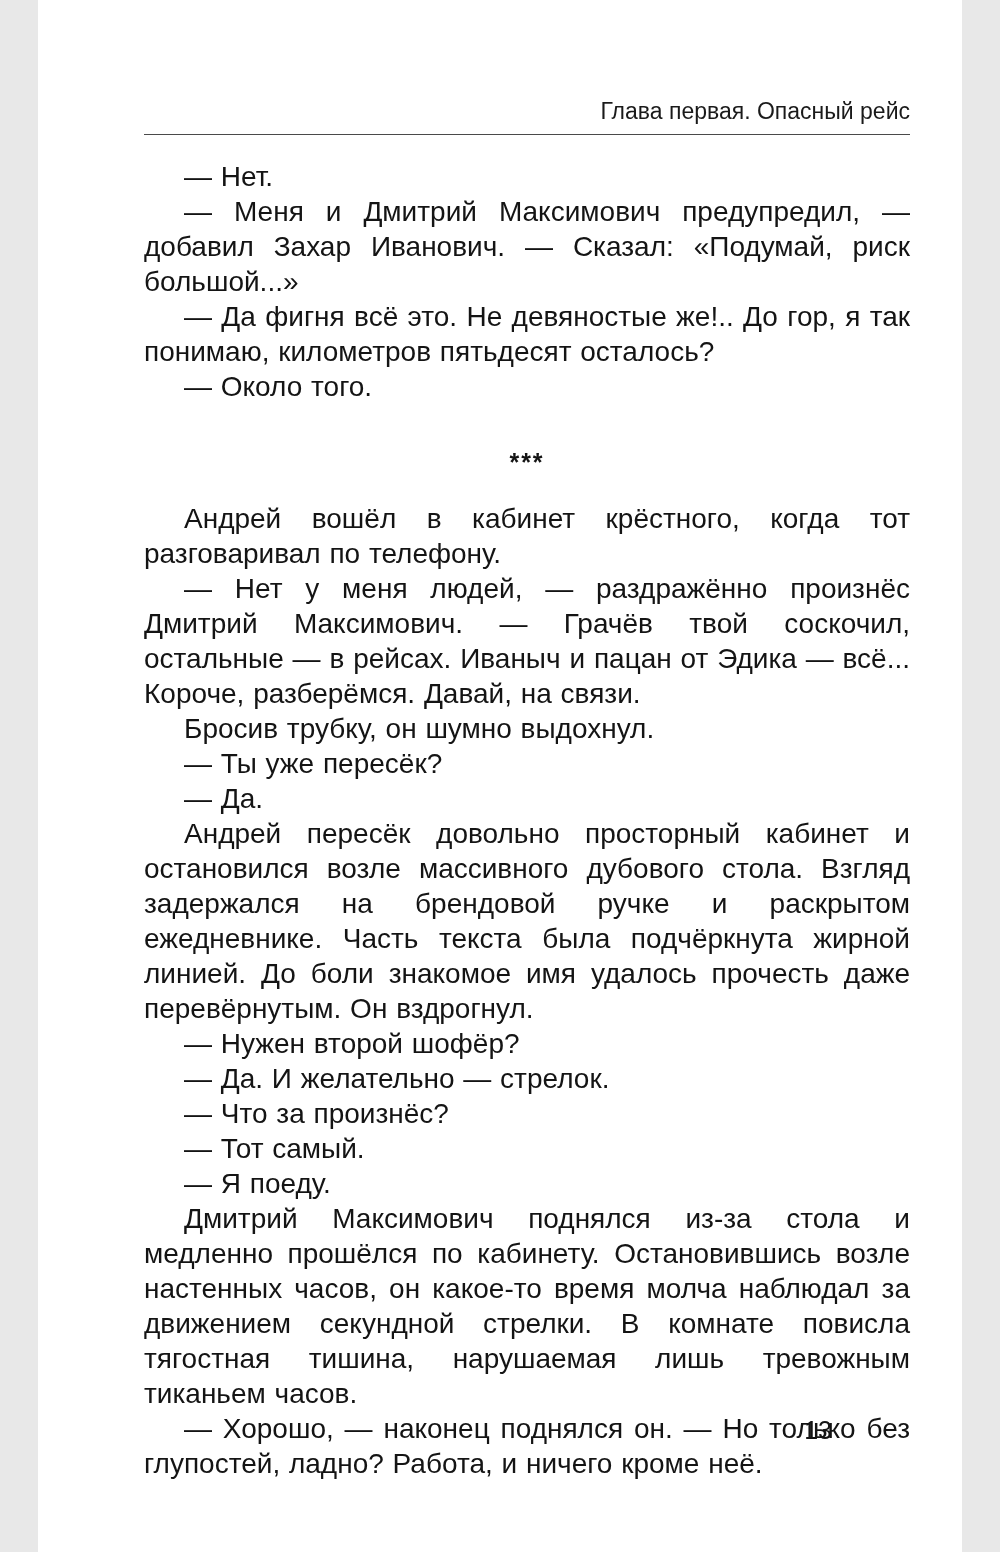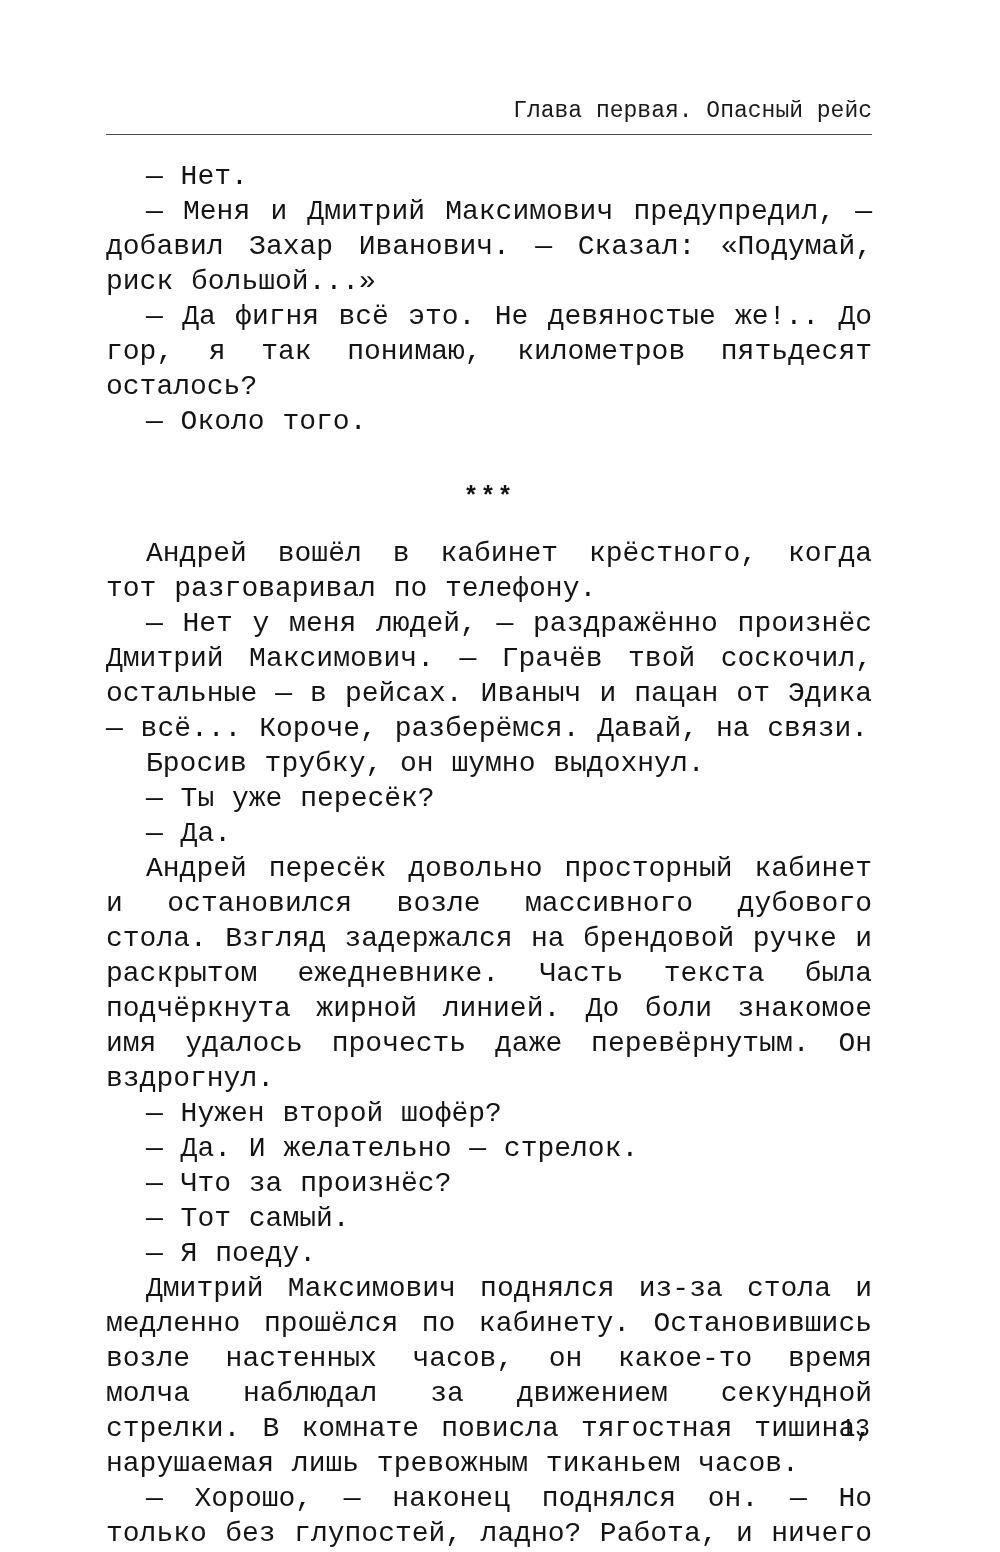--- a/index.html
+++ b/index.html
@@ -1,23 +1,23 @@
 <!DOCTYPE html>
 <html lang="ru"><head>
 <meta charset="utf-8">
 <style>
   * { margin: 0; padding: 0; box-sizing: border-box; }
   html, body { background: #e8e8e8; }
   .page {
-    width: 1000px;
+    width: 924px;
     height: 1552px;
     background: #ffffff;
     position: relative;
     margin: 0 auto;
-    font-family: Liberation Mono, monospace;
+    font-family: Liberation Sans, sans-serif;
     color: #141414;
     overflow: hidden;
   }
   .content {
     position: absolute;
     left: 106px;
     top: 98px;
     width: 766px;
   }
   .running-head {

